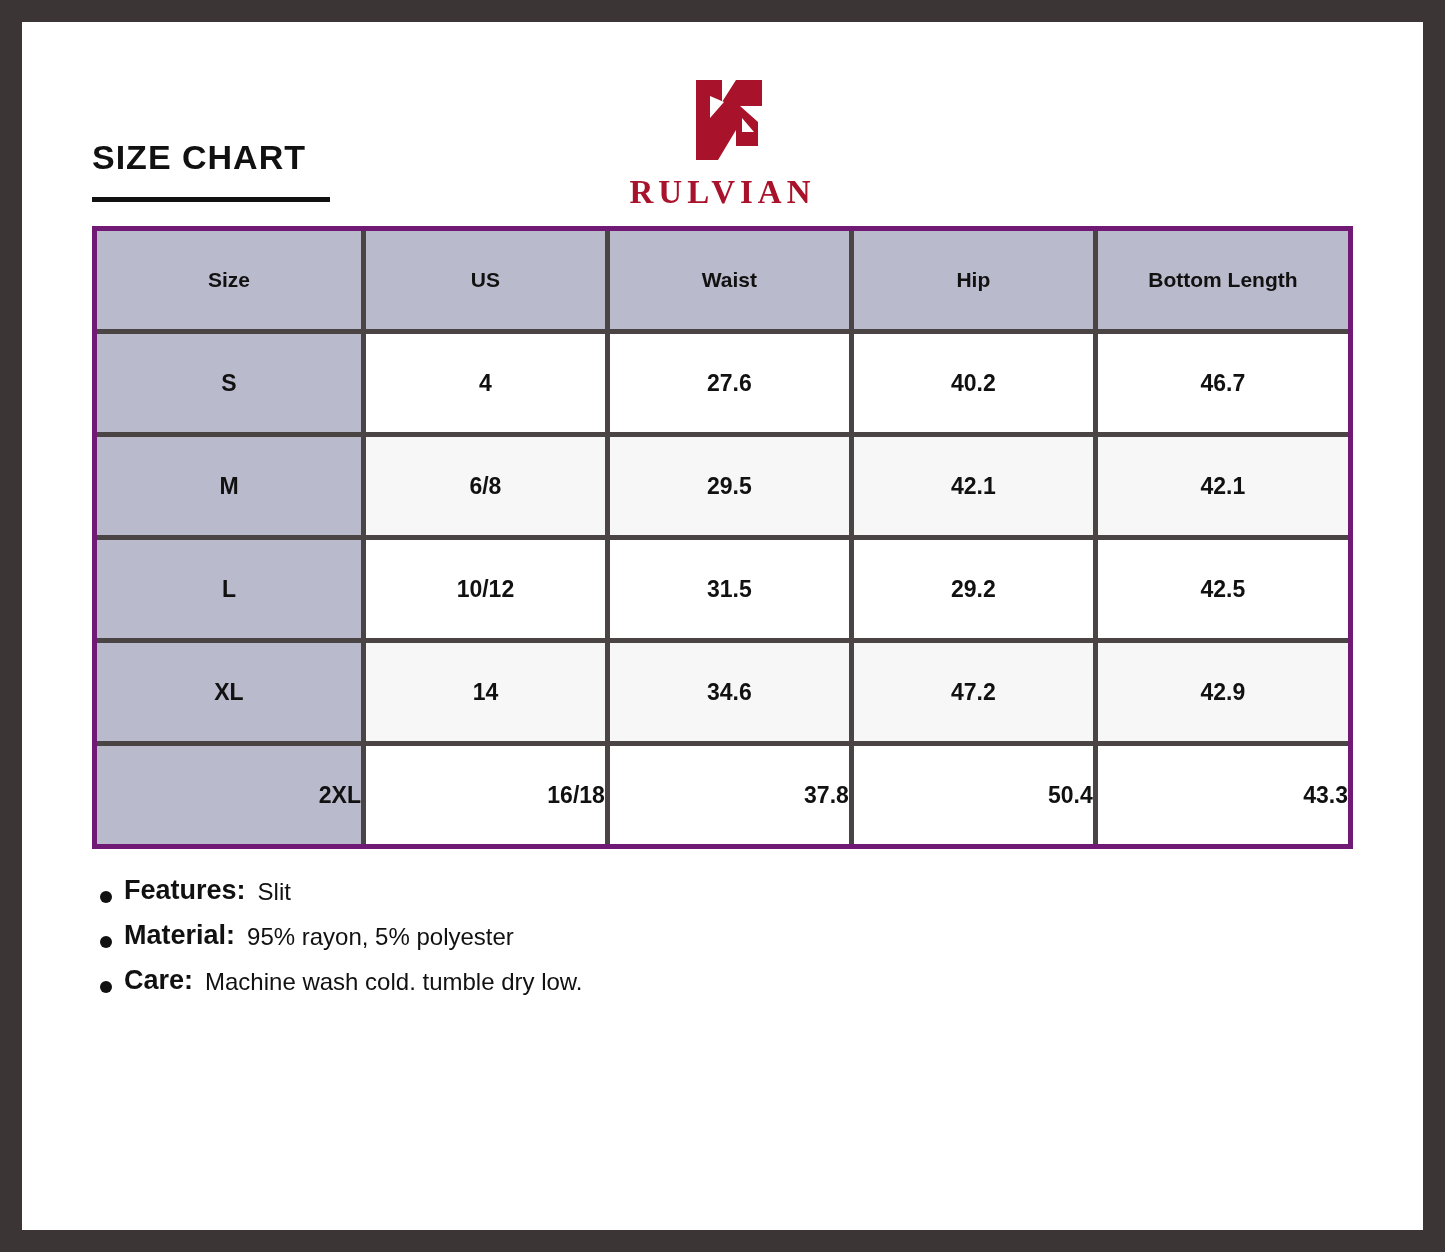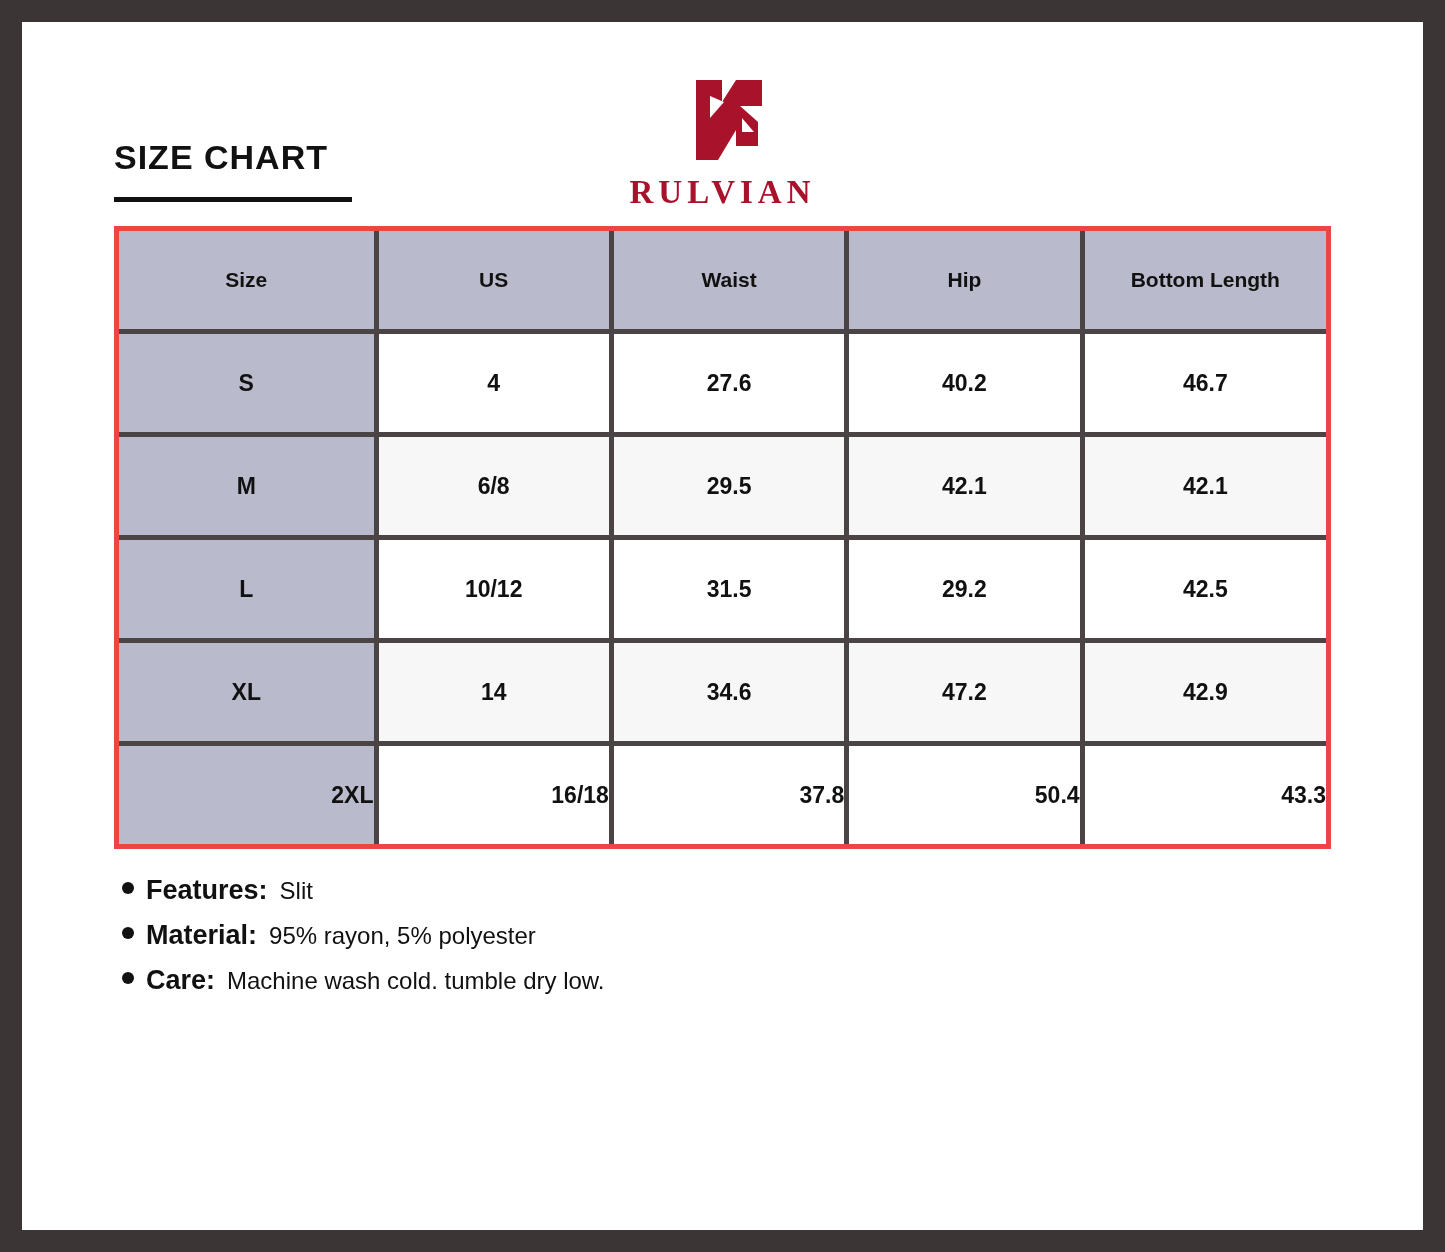--- a/index.html
+++ b/index.html
@@ -12,21 +12,21 @@
     height: 1252px;
     box-sizing: border-box;
     background: #ffffff;
     border: 22px solid #3b3535;
     position: relative;
     font-family: "Liberation Sans", sans-serif;
   }
   .inner {
     position: absolute;
     left: 0; top: 0; right: 0; bottom: 0;
-    padding: 36px 70px;
+    padding: 36px 48px;
     box-sizing: border-box;
   }
 
   
   .header {
     position: relative;
     height: 160px;
   }
   .title-block {
     position: absolute;
@@ -70,21 +70,21 @@
 
   
   .table-wrap {
     margin: 8px 22px 0 22px;
   }
   table.size-table {
     border-collapse: separate;
     border-spacing: 0;
     width: 100%;
     table-layout: fixed;
-    border: 5px solid #ef4444;
+    border: 5px solid #701a75;
     margin-top: 8px;
   }
   table.size-table td, table.size-table th {
     border-right: 5px solid #4a4444;
     border-bottom: 5px solid #4a4444;
     text-align: center;
     vertical-align: middle;
     font-size: 21px;
     font-weight: bold;
     color: #111111;
@@ -121,21 +121,21 @@
   col.c-wai  { width: 19.5%; }
   col.c-hip  { width: 19.5%; }
   col.c-bot  { width: 20%; }
 
   
   .notes {
     margin: 26px 22px 0 30px;
   }
   .note {
     display: flex;
-    align-items: center;
+    align-items: flex-end;
     margin-bottom: 14px;
   }
   .bullet {
     width: 12px;
     height: 12px;
     border-radius: 50%;
     background: #111111;
     display: inline-block;
     margin-right: 12px;
     flex: none;

